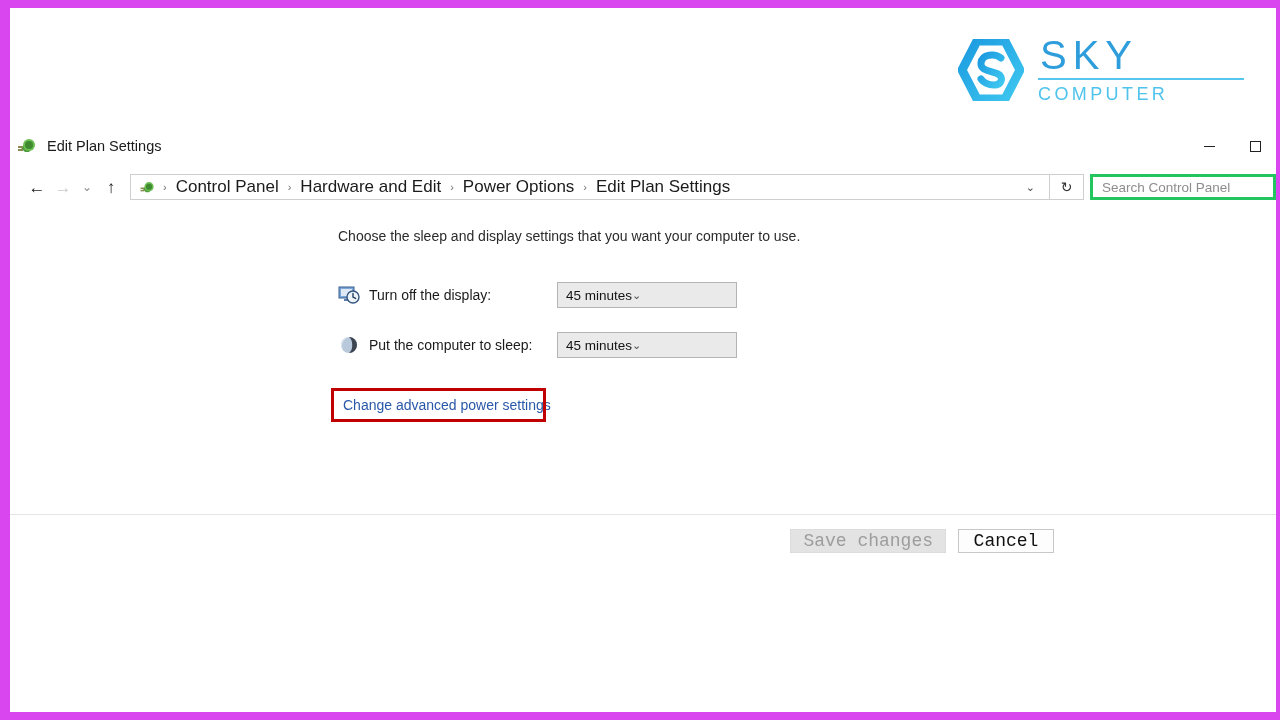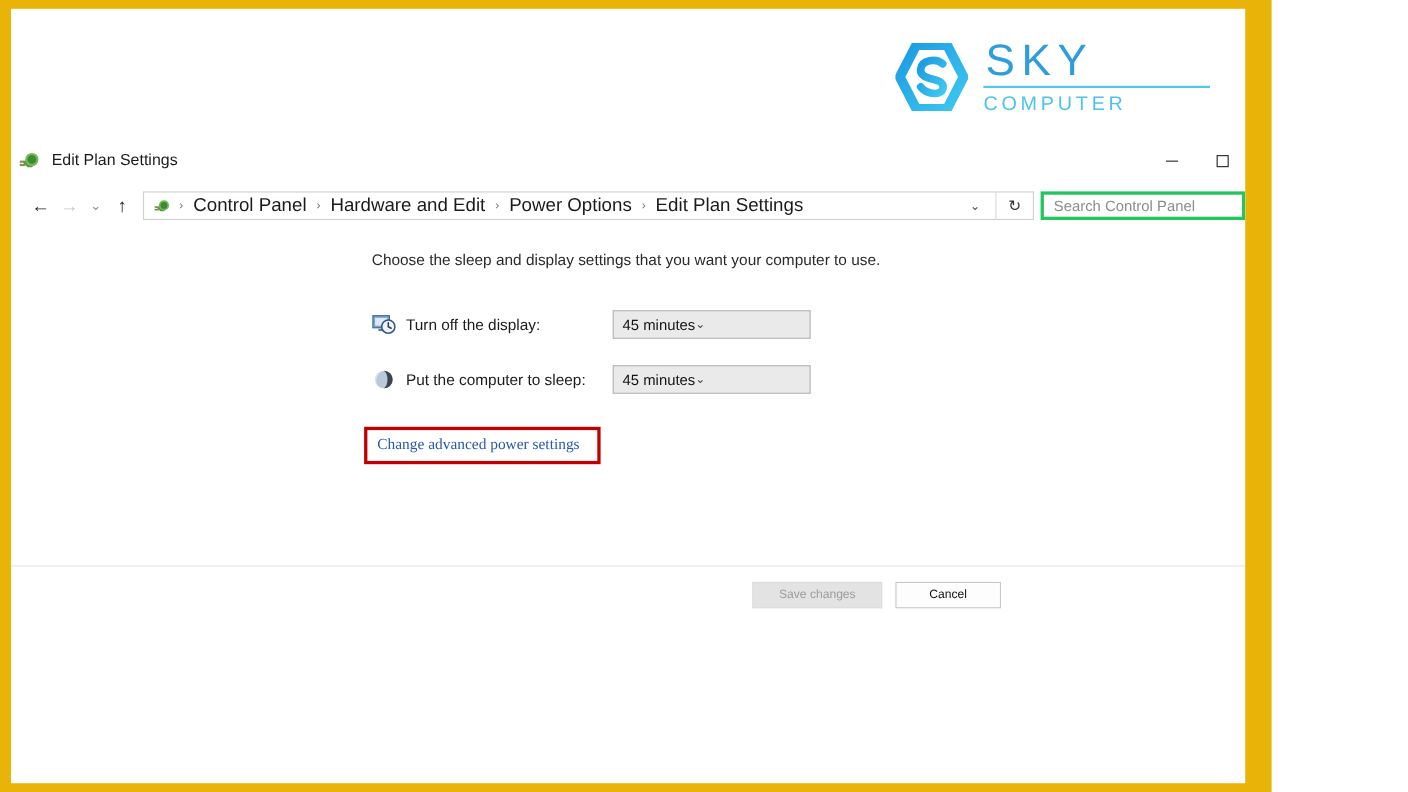--- a/index.html
+++ b/index.html
@@ -7,25 +7,25 @@
     padding: 0;
     width: 1280px;
     height: 720px;
     overflow: hidden;
     background: #ffffff;
     font-family: "Liberation Sans", sans-serif;
   }
 
   #screen {
     position: relative;
-    width: 1156px;
+    width: 1280px;
     height: 720px;
-    background: #eab308;
-    box-sizing: border-box;
-    padding: 8px 24px 8px 10px;
+    background: #d946ef;
+    box-sizing: border-box;
+    padding: 8px 4px 8px 10px;
   }
 
   #page {
     position: relative;
     width: 100%;
     height: 100%;
     background: #ffffff;
     overflow: hidden;
   }
 
@@ -239,21 +239,21 @@
   .combo-arrow { font-size: 11px; color: #4a4a4a; line-height: 1; }
 
   .links { margin-top: 30px; }
   .linkrow { position: relative; display: inline-block; }
   .applink {
     font-size: 14px;
     color: #2a58a8;
     text-decoration: none;
     display: inline-block;
   }
-  .link-advanced { margin: 0 0 6px 0; padding: 9px 6px 9px 5px; font-family: Liberation Serif, serif; }
+  .link-advanced { margin: 0 0 6px 0; padding: 9px 6px 9px 5px; }
   .link-restore { margin-left: 1px; }
   .annot-box {
     position: absolute;
     left: -7px;
     top: 0;
     width: 215px;
     height: 34px;
     border: 3px solid #c00000;
     box-sizing: border-box;
     pointer-events: none;
@@ -269,29 +269,30 @@
     height: 52px;
     display: flex;
     align-items: center;
     justify-content: flex-end;
     padding-right: 222px;
     gap: 12px;
   }
   .btn {
     height: 24px;
     min-width: 118px;
-    font-size: 11px;
+    font-size: 18px;
     border: 1px solid #c7c7c7;
     background: #fdfdfd;
     color: #101010;
     display: flex;
     align-items: center;
     justify-content: center;
     box-sizing: border-box;
     padding: 0 12px;
+    font-family: Liberation Mono, monospace;
   }
   .btn.disabled {
     background: #e3e3e3;
     border-color: #dcdcdc;
     color: #9d9d9d;
   }
   .btn.cancel { min-width: 96px; }
 </style>
 </head>
 <body>

